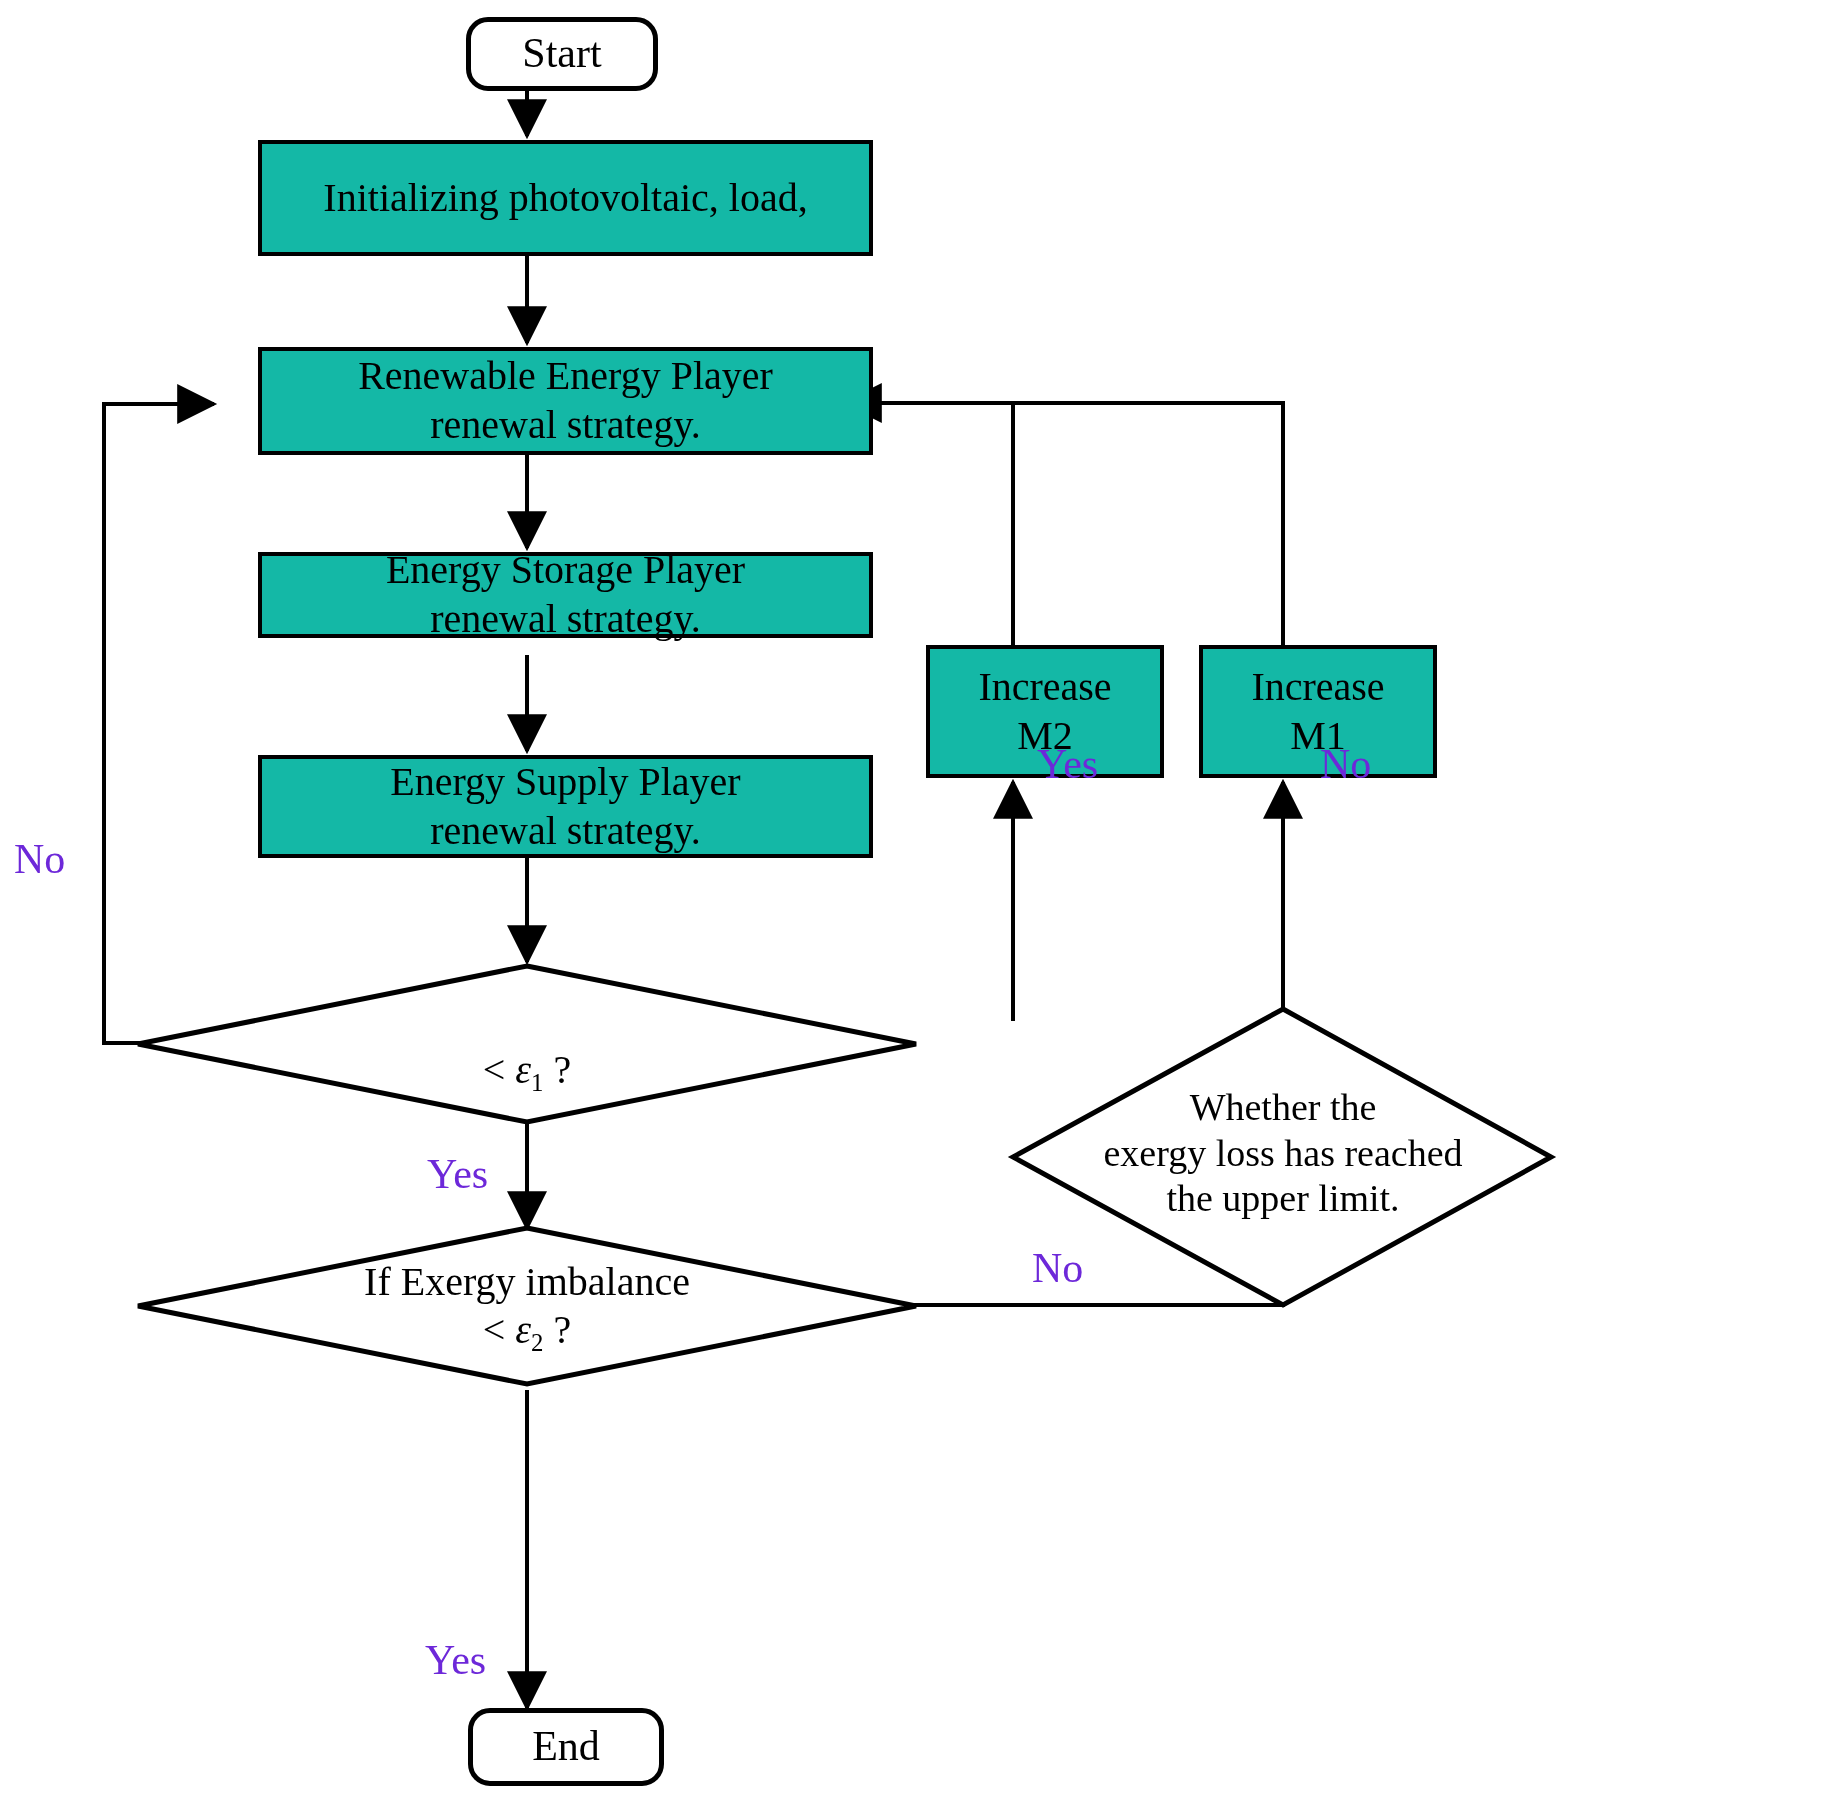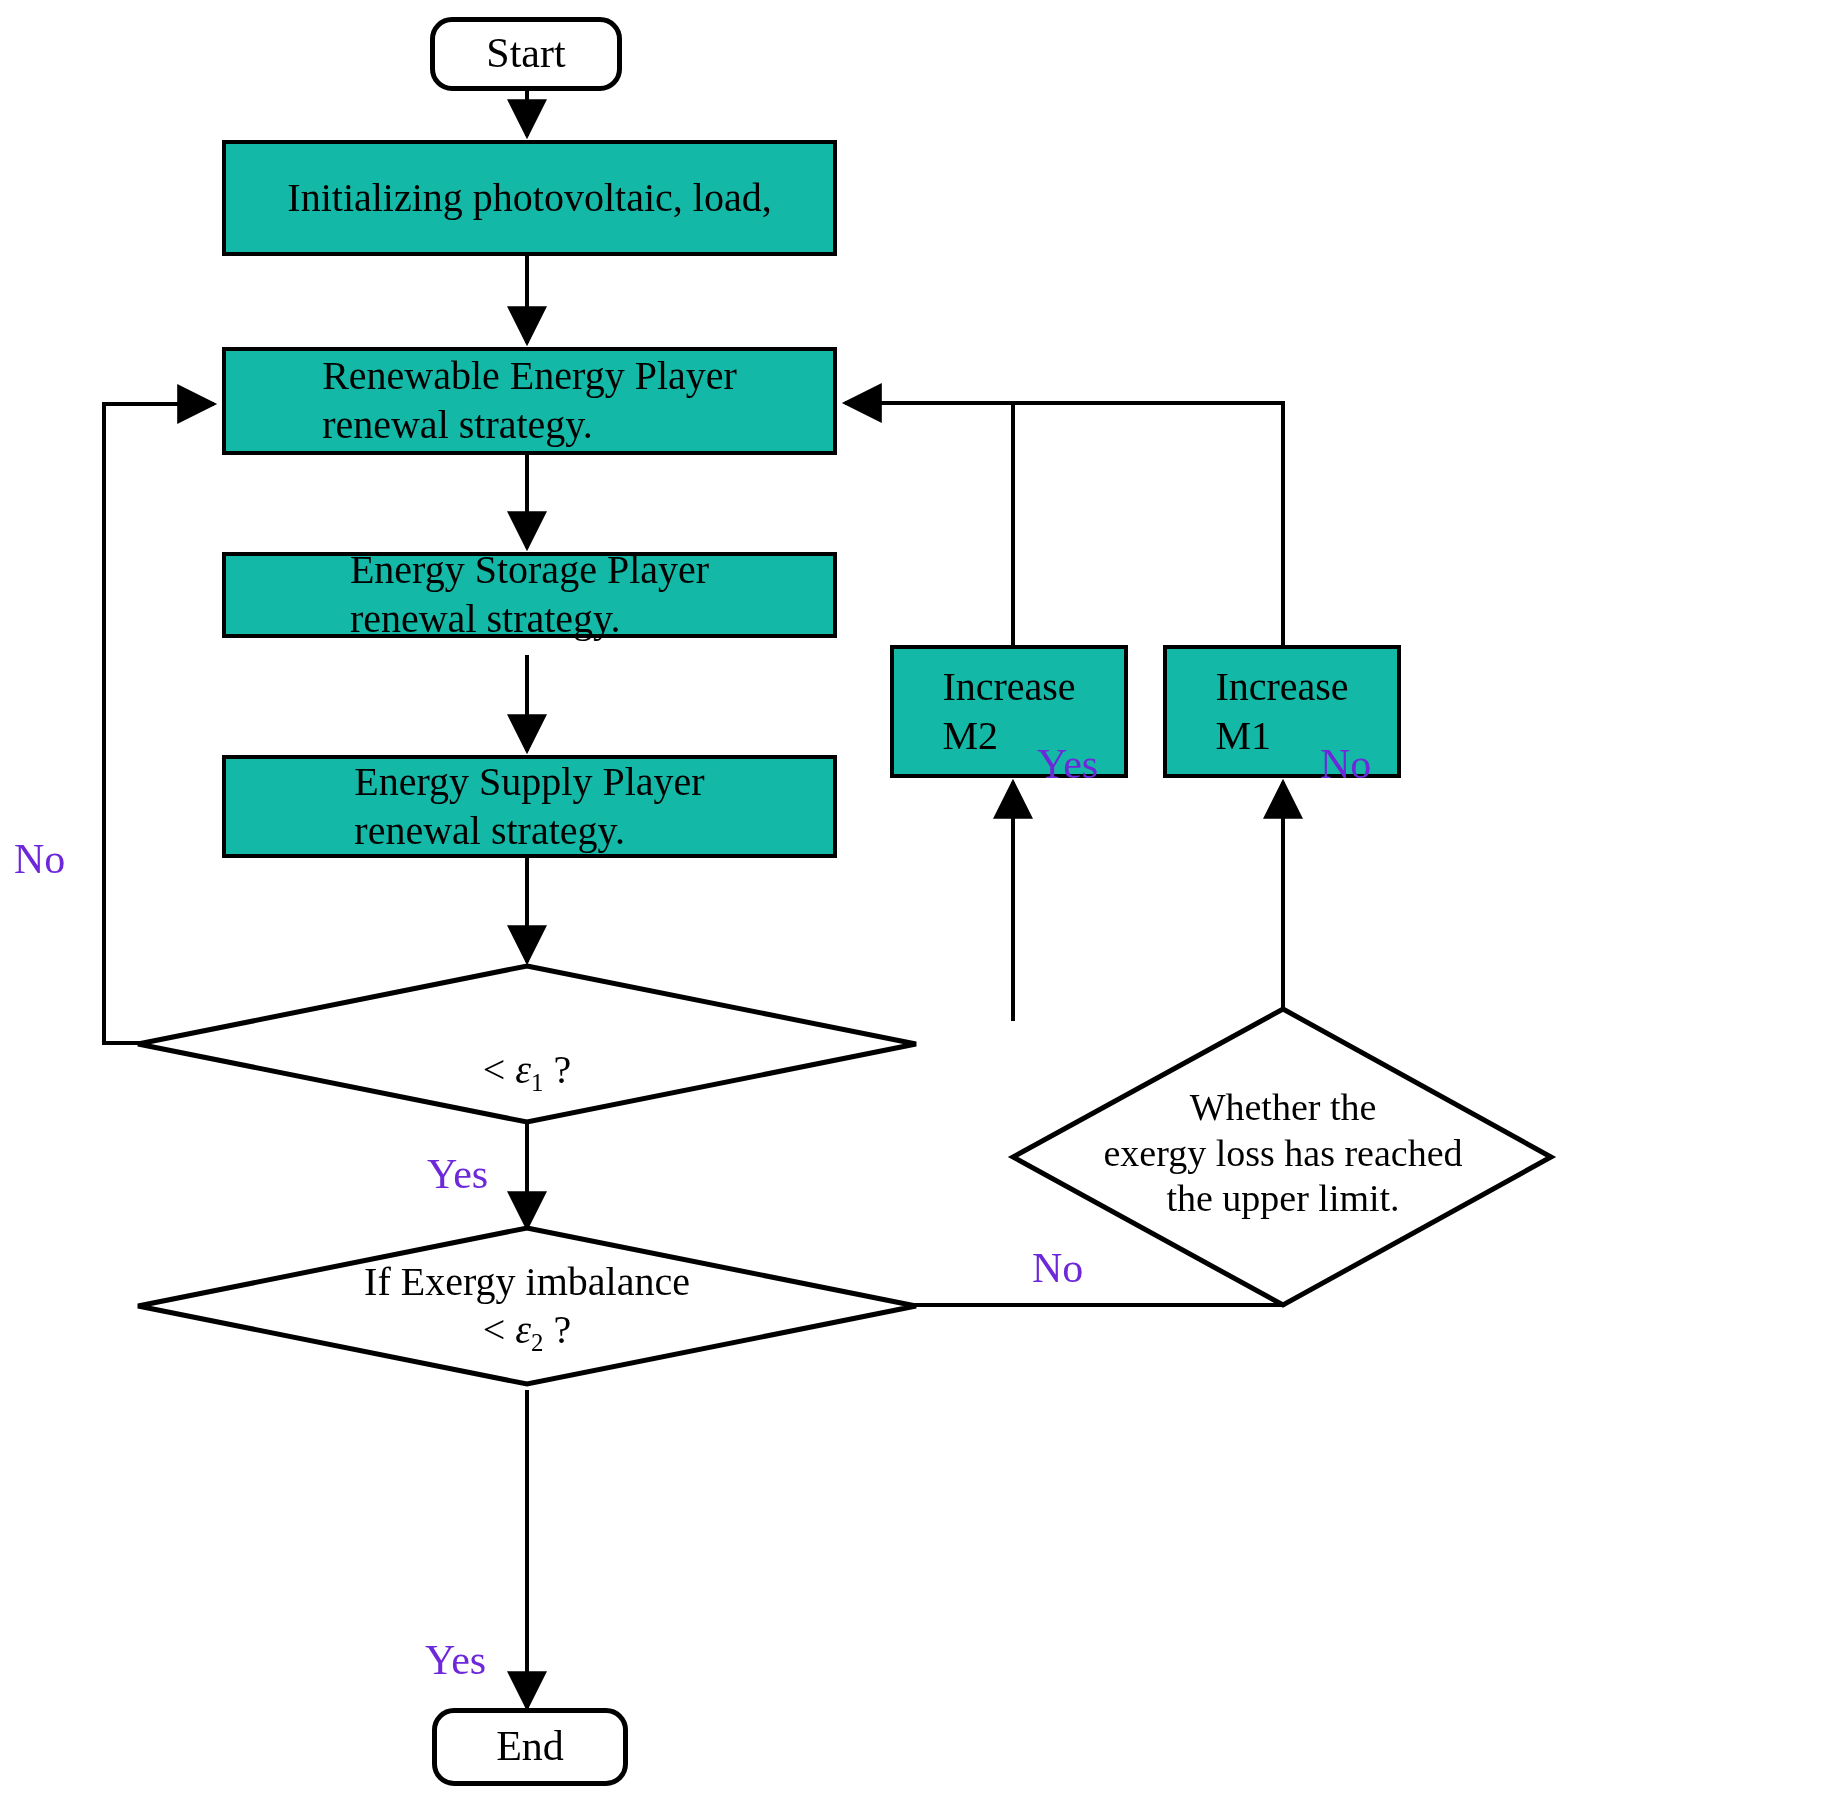--- a/index.html
+++ b/index.html
@@ -1,19 +1,19 @@
 <!DOCTYPE html>
 <html><head>
 <meta charset="utf-8">
 <style>
   html,body{margin:0;padding:0;background:#ffffff;}
   body{font-family:"Liberation Serif","DejaVu Serif",serif;}
   #stage{position:relative;width:1839px;height:1814px;background:#ffffff;overflow:hidden;}
   svg.edges{position:absolute;left:0;top:0;width:1839px;height:1814px;pointer-events:none;}
-  .node{position:absolute;box-sizing:border-box;display:flex;align-items:center;justify-content:center;text-align:left;color:#000;}
+  .node{position:absolute;box-sizing:border-box;display:flex;align-items:center;justify-content:center;text-align:center;color:#000;margin-left:36px;}
   .proc{border:4px solid #000;background:#14b8a6;}
   .term{border:5px solid #000;border-radius:22px;background:#fff;}
   .node .txt{line-height:1.22;padding:0 10px;}
   .edge-label{position:absolute;color:#6d28d9;white-space:nowrap;}
   .dia-text{position:absolute;text-align:center;color:#000;line-height:1.2;}
   .eps{font-style:italic;}
   sub{font-size:0.62em;vertical-align:baseline;position:relative;top:0.32em;font-style:normal;}
 </style>
 </head>
 <body>

